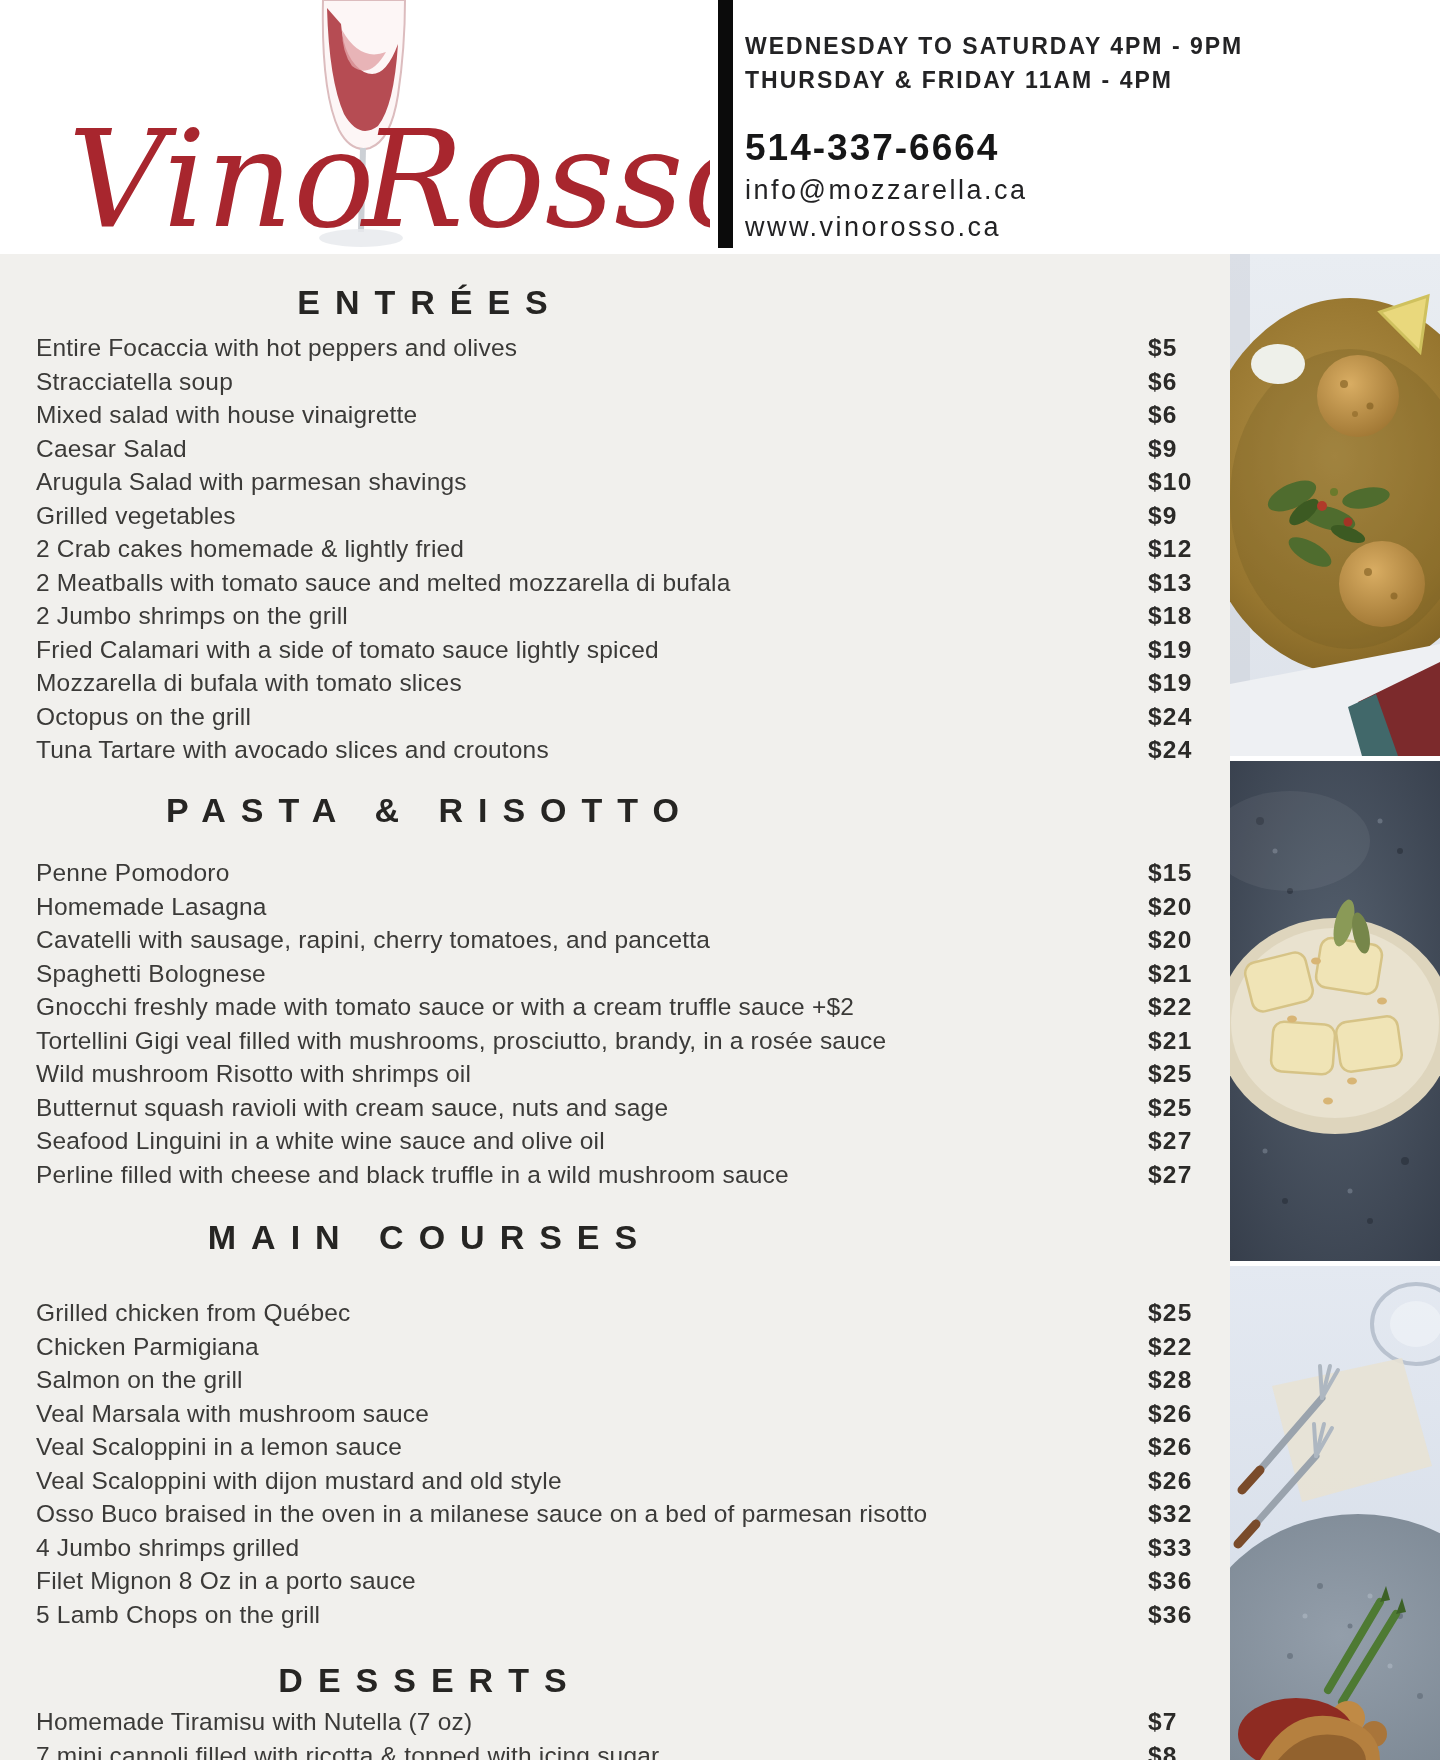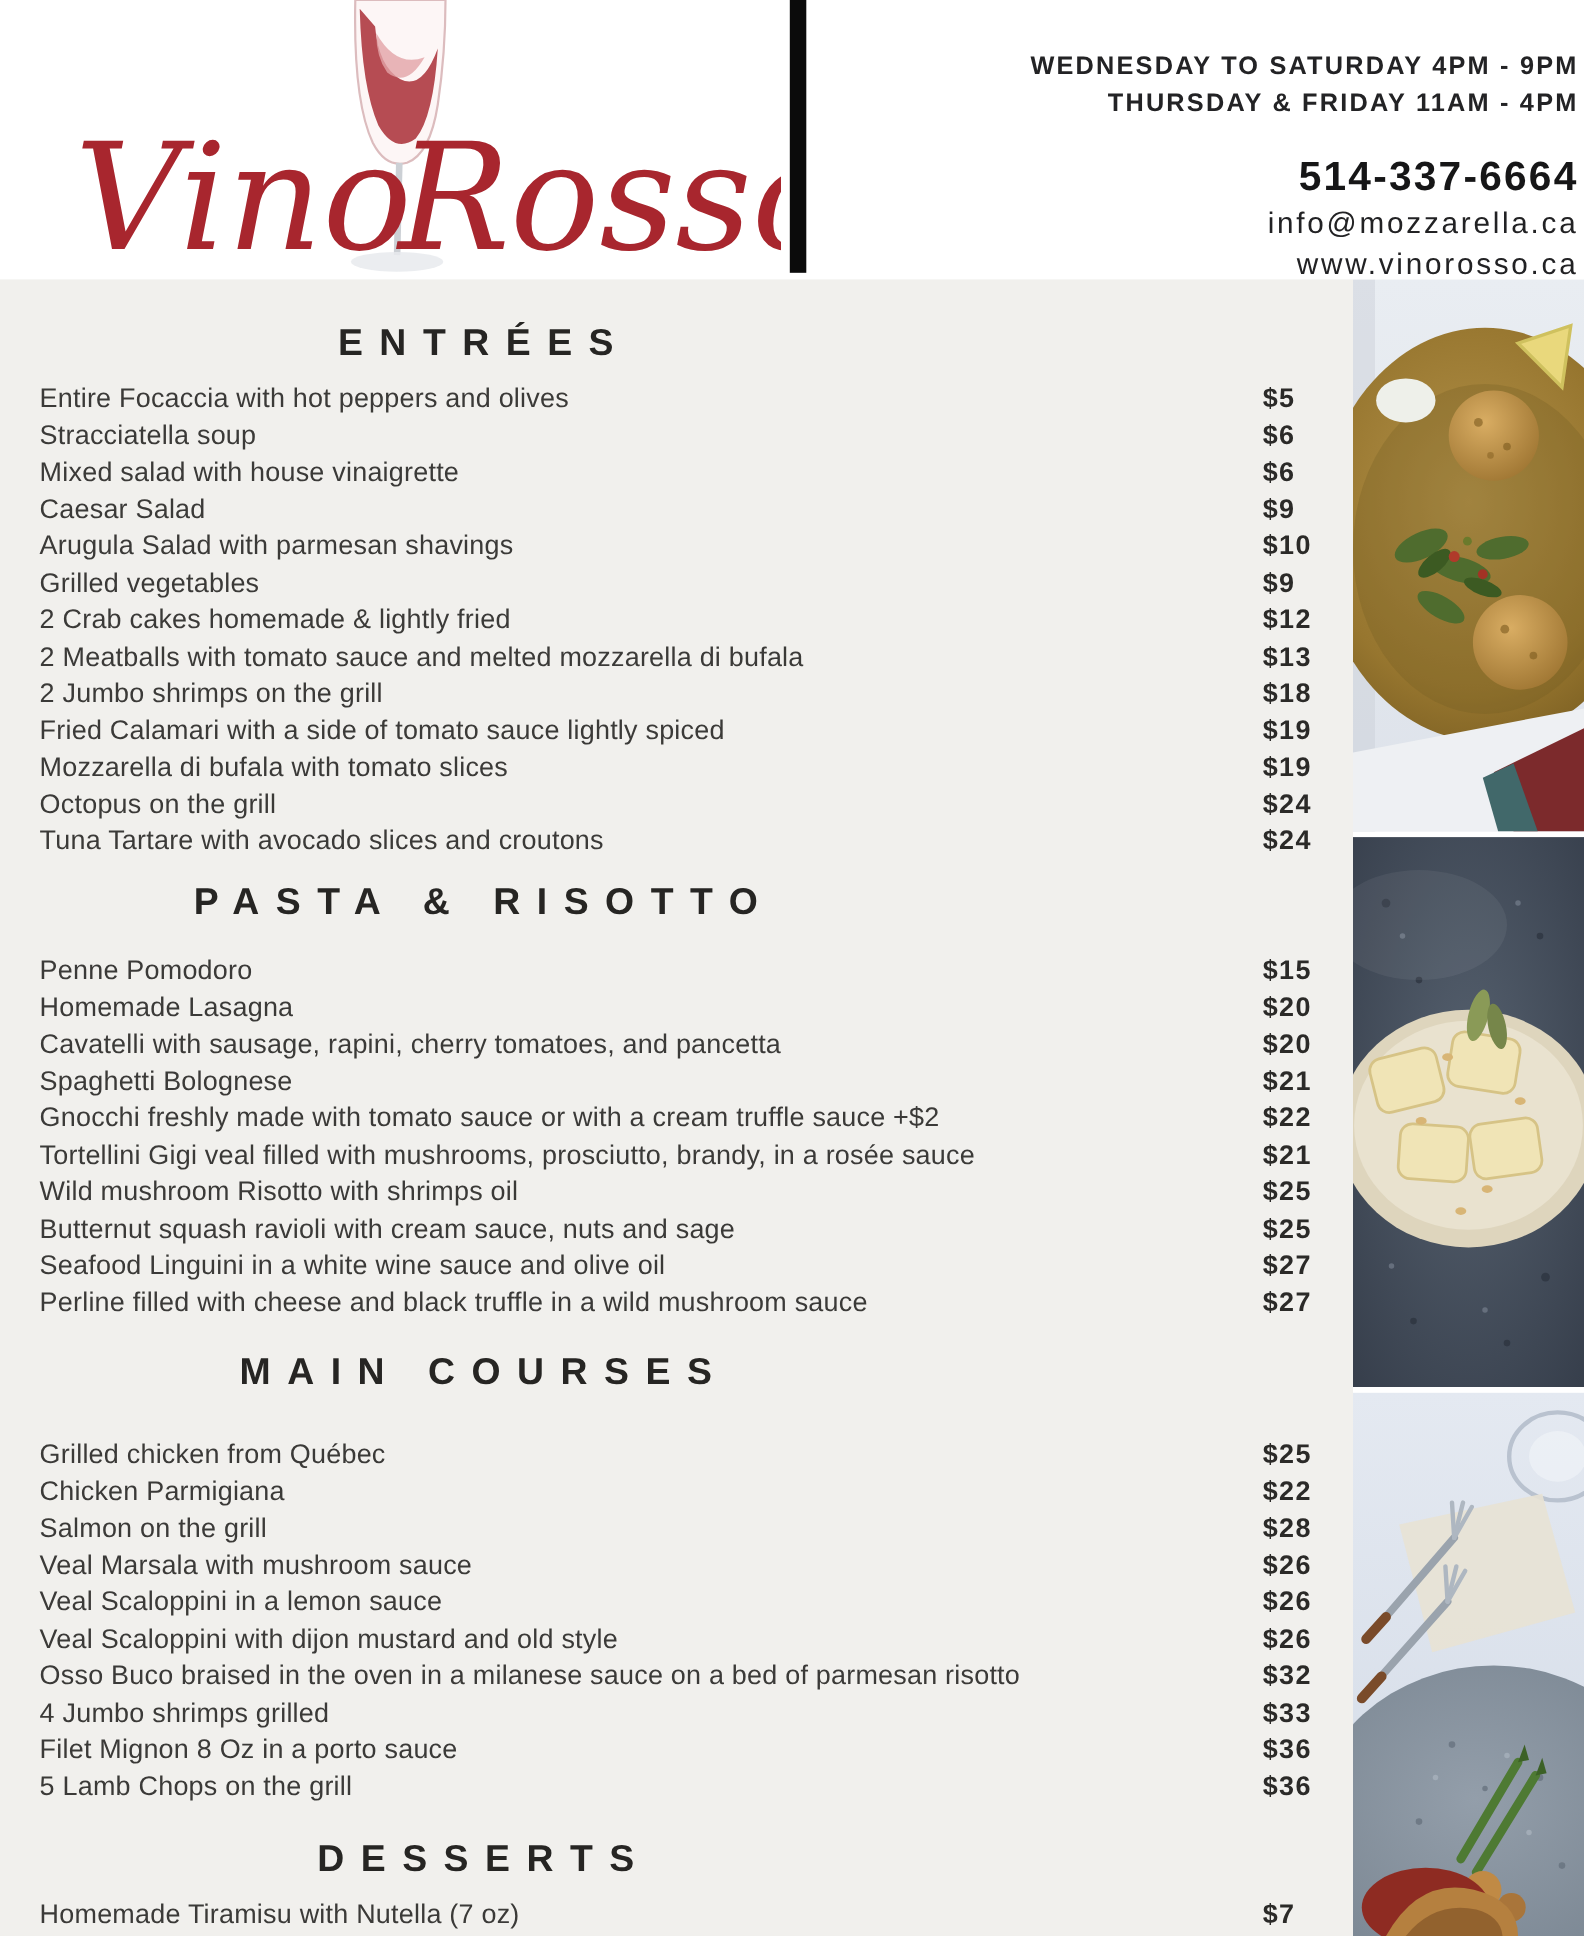--- a/index.html
+++ b/index.html
@@ -4,29 +4,29 @@
 <style>
   html,body{margin:0;padding:0;}
   body{
     width:1440px;height:1760px;position:relative;background:#ffffff;
     font-family:"Liberation Sans","DejaVu Sans",sans-serif;overflow:hidden;
   }
   
   .header{position:absolute;top:0;left:0;width:1440px;height:254px;background:#ffffff;}
   .logo{position:absolute;top:0;left:30px;width:680px;height:254px;}
   .divider{position:absolute;left:718px;top:0;width:15px;height:248px;background:#0b0b0b;}
-  .header-info{position:absolute;left:745px;top:42px;width:690px;text-align:right;color:#1d1d1f;}
+  .header-info{position:absolute;left:745px;top:29px;width:690px;text-align:left;color:#1d1d1f;}
   .hours{font-size:23px;font-weight:600;letter-spacing:2px;line-height:34px;color:#232325;}
   .phone{font-size:37px;font-weight:700;letter-spacing:2px;margin-top:30px;color:#161617;}
   .email,.website{font-size:27px;font-weight:400;letter-spacing:2.5px;margin-top:6px;color:#222224;}
   
   .menu{position:absolute;top:254px;left:0;width:1440px;height:1506px;background:#f1f0ed;}
   section{position:absolute;left:36px;width:1180px;}
   section h2{
-    margin:14px;width:780px;text-align:center;font-size:34px;font-weight:800;
+    margin:4px;width:780px;text-align:center;font-size:34px;font-weight:800;
     letter-spacing:15px;color:#262523;line-height:40px;
   }
   .rows{display:block;}
   .row{display:flex;line-height:33.5px;align-items:flex-end;}
   .nm{width:1112px;flex:none;font-size:24.5px;font-weight:400;color:#3b3a38;letter-spacing:.2px;white-space:nowrap;}
   .pr{flex:none;font-size:24.5px;font-weight:600;color:#2b2a28;letter-spacing:1.2px;}
   .s0{top:24px;}  .s0 .rows{margin-top:9px;}
   .s1{top:532px;} .s1 .rows{margin-top:26px;}
   .s2{top:959px;} .s2 .rows{margin-top:39px;}
   .s3{top:1402px;}.s3 .rows{margin-top:5px;}

